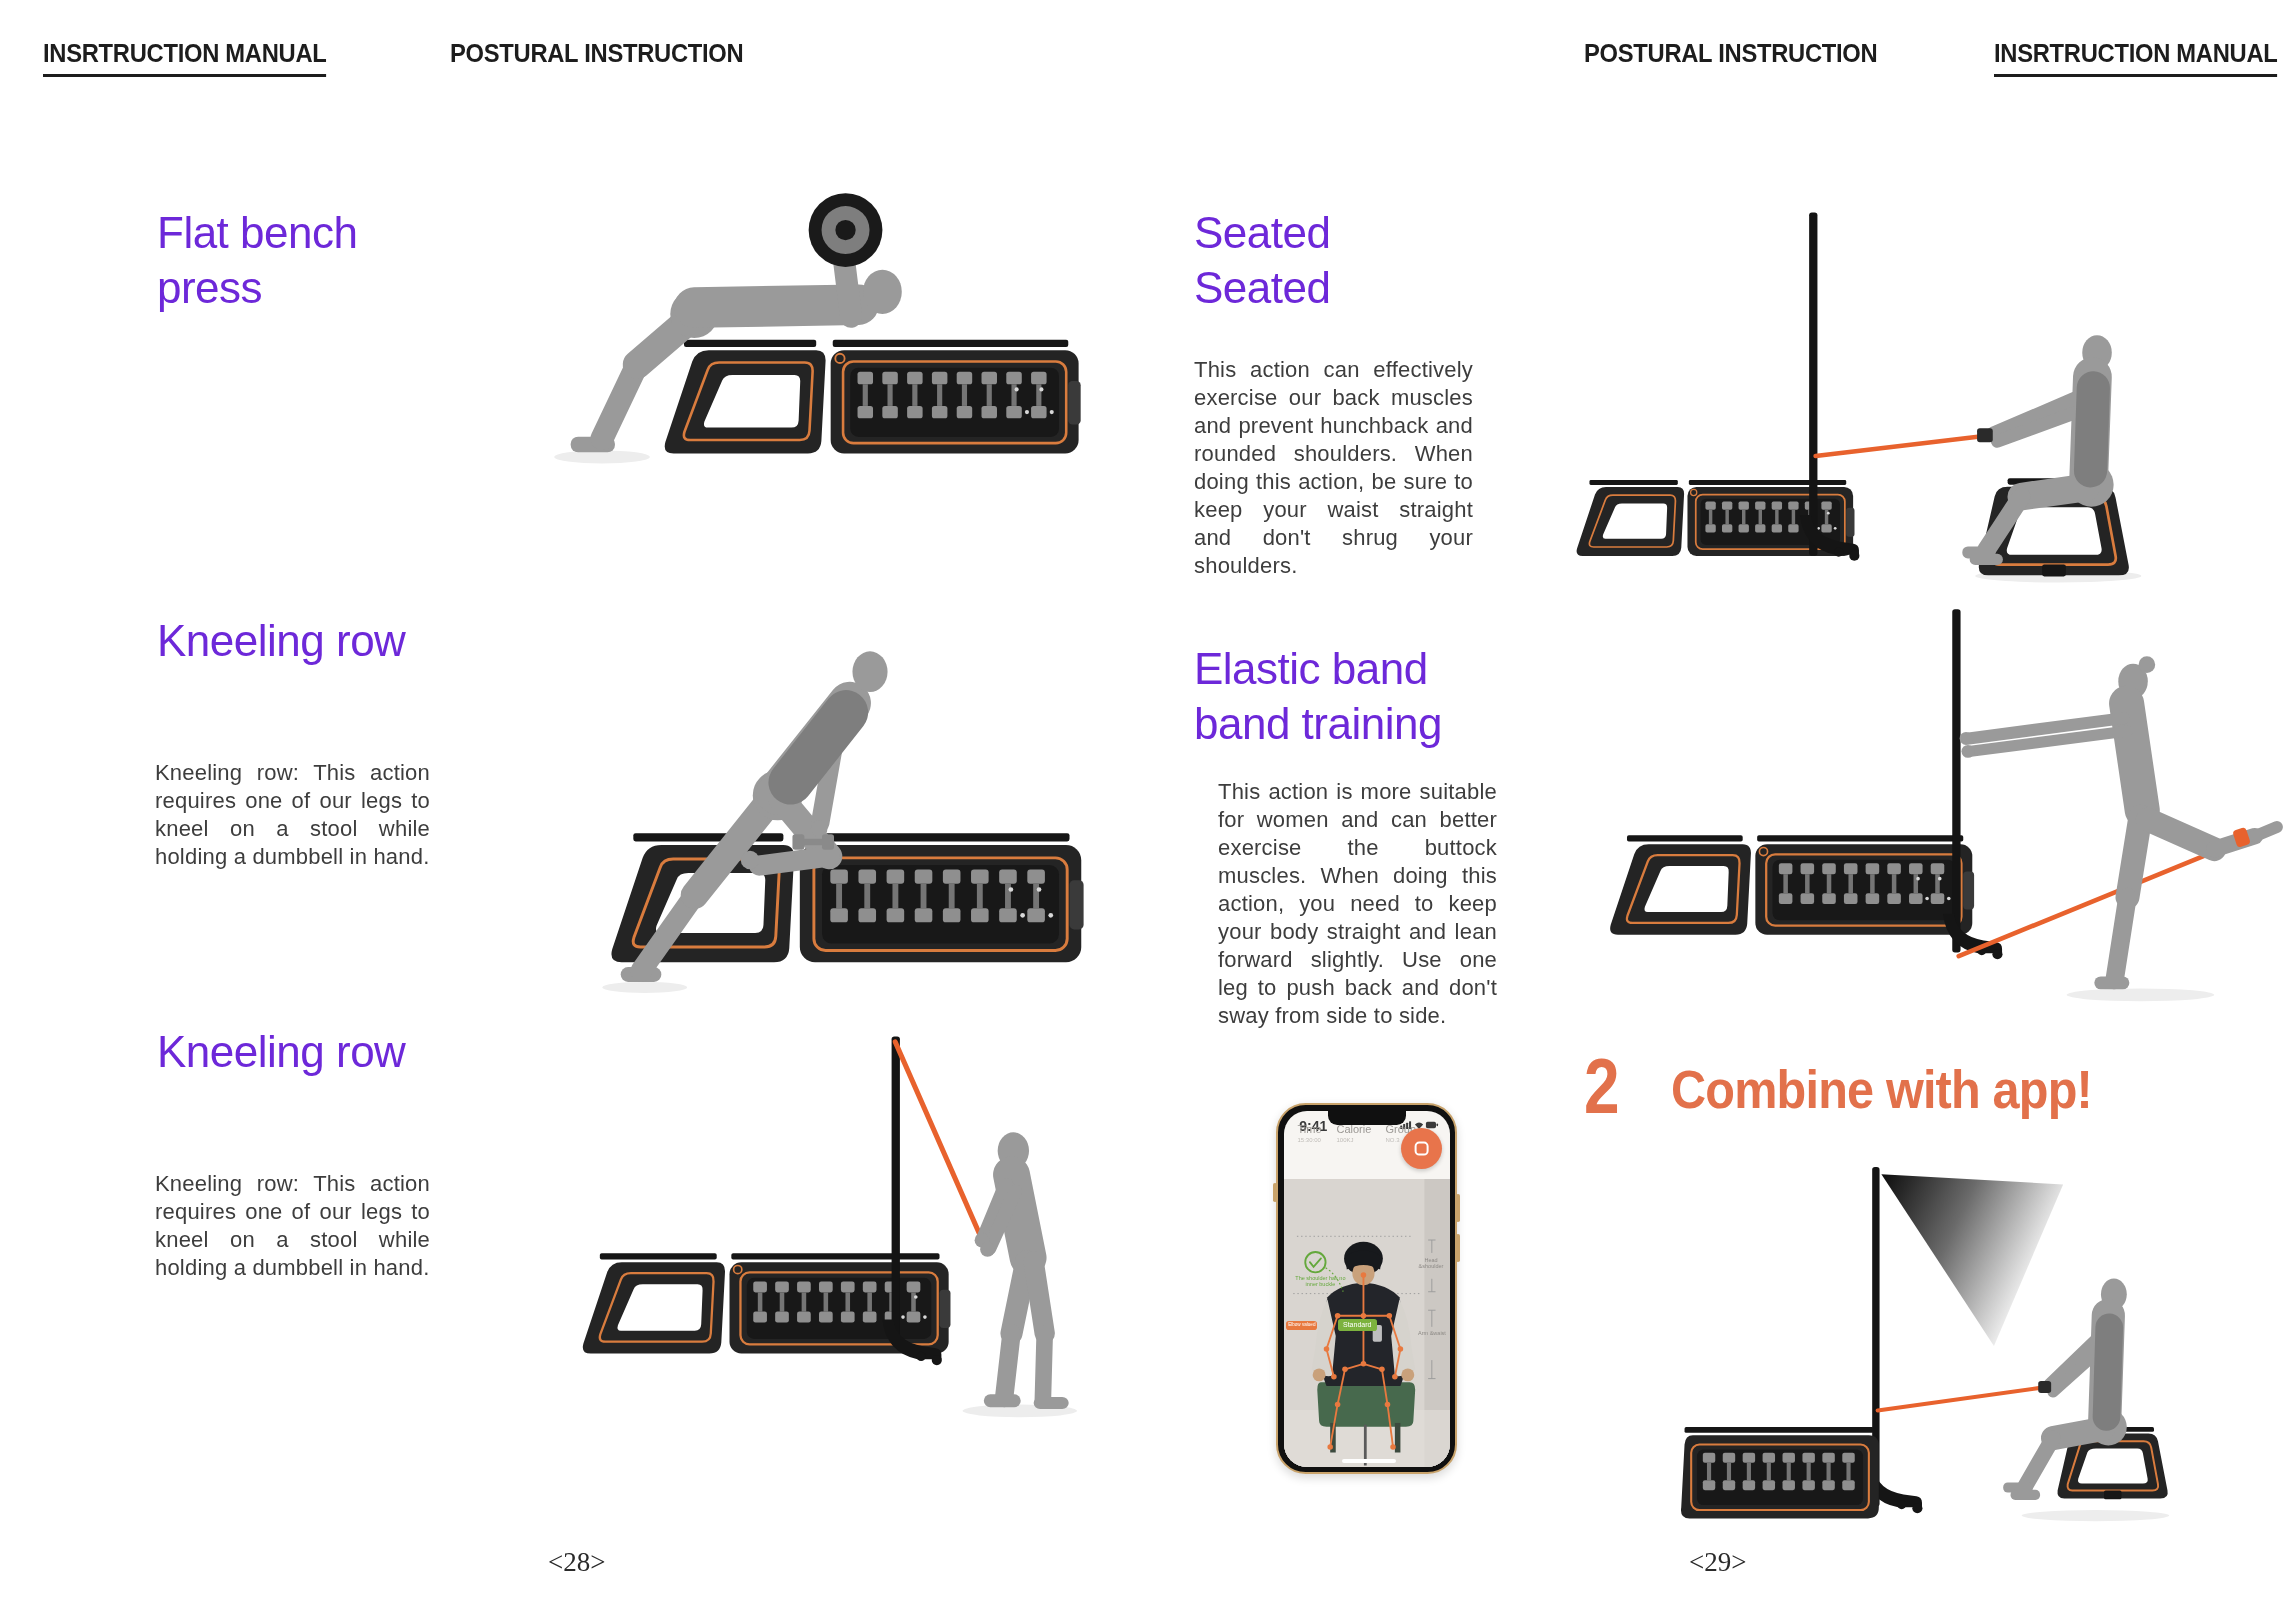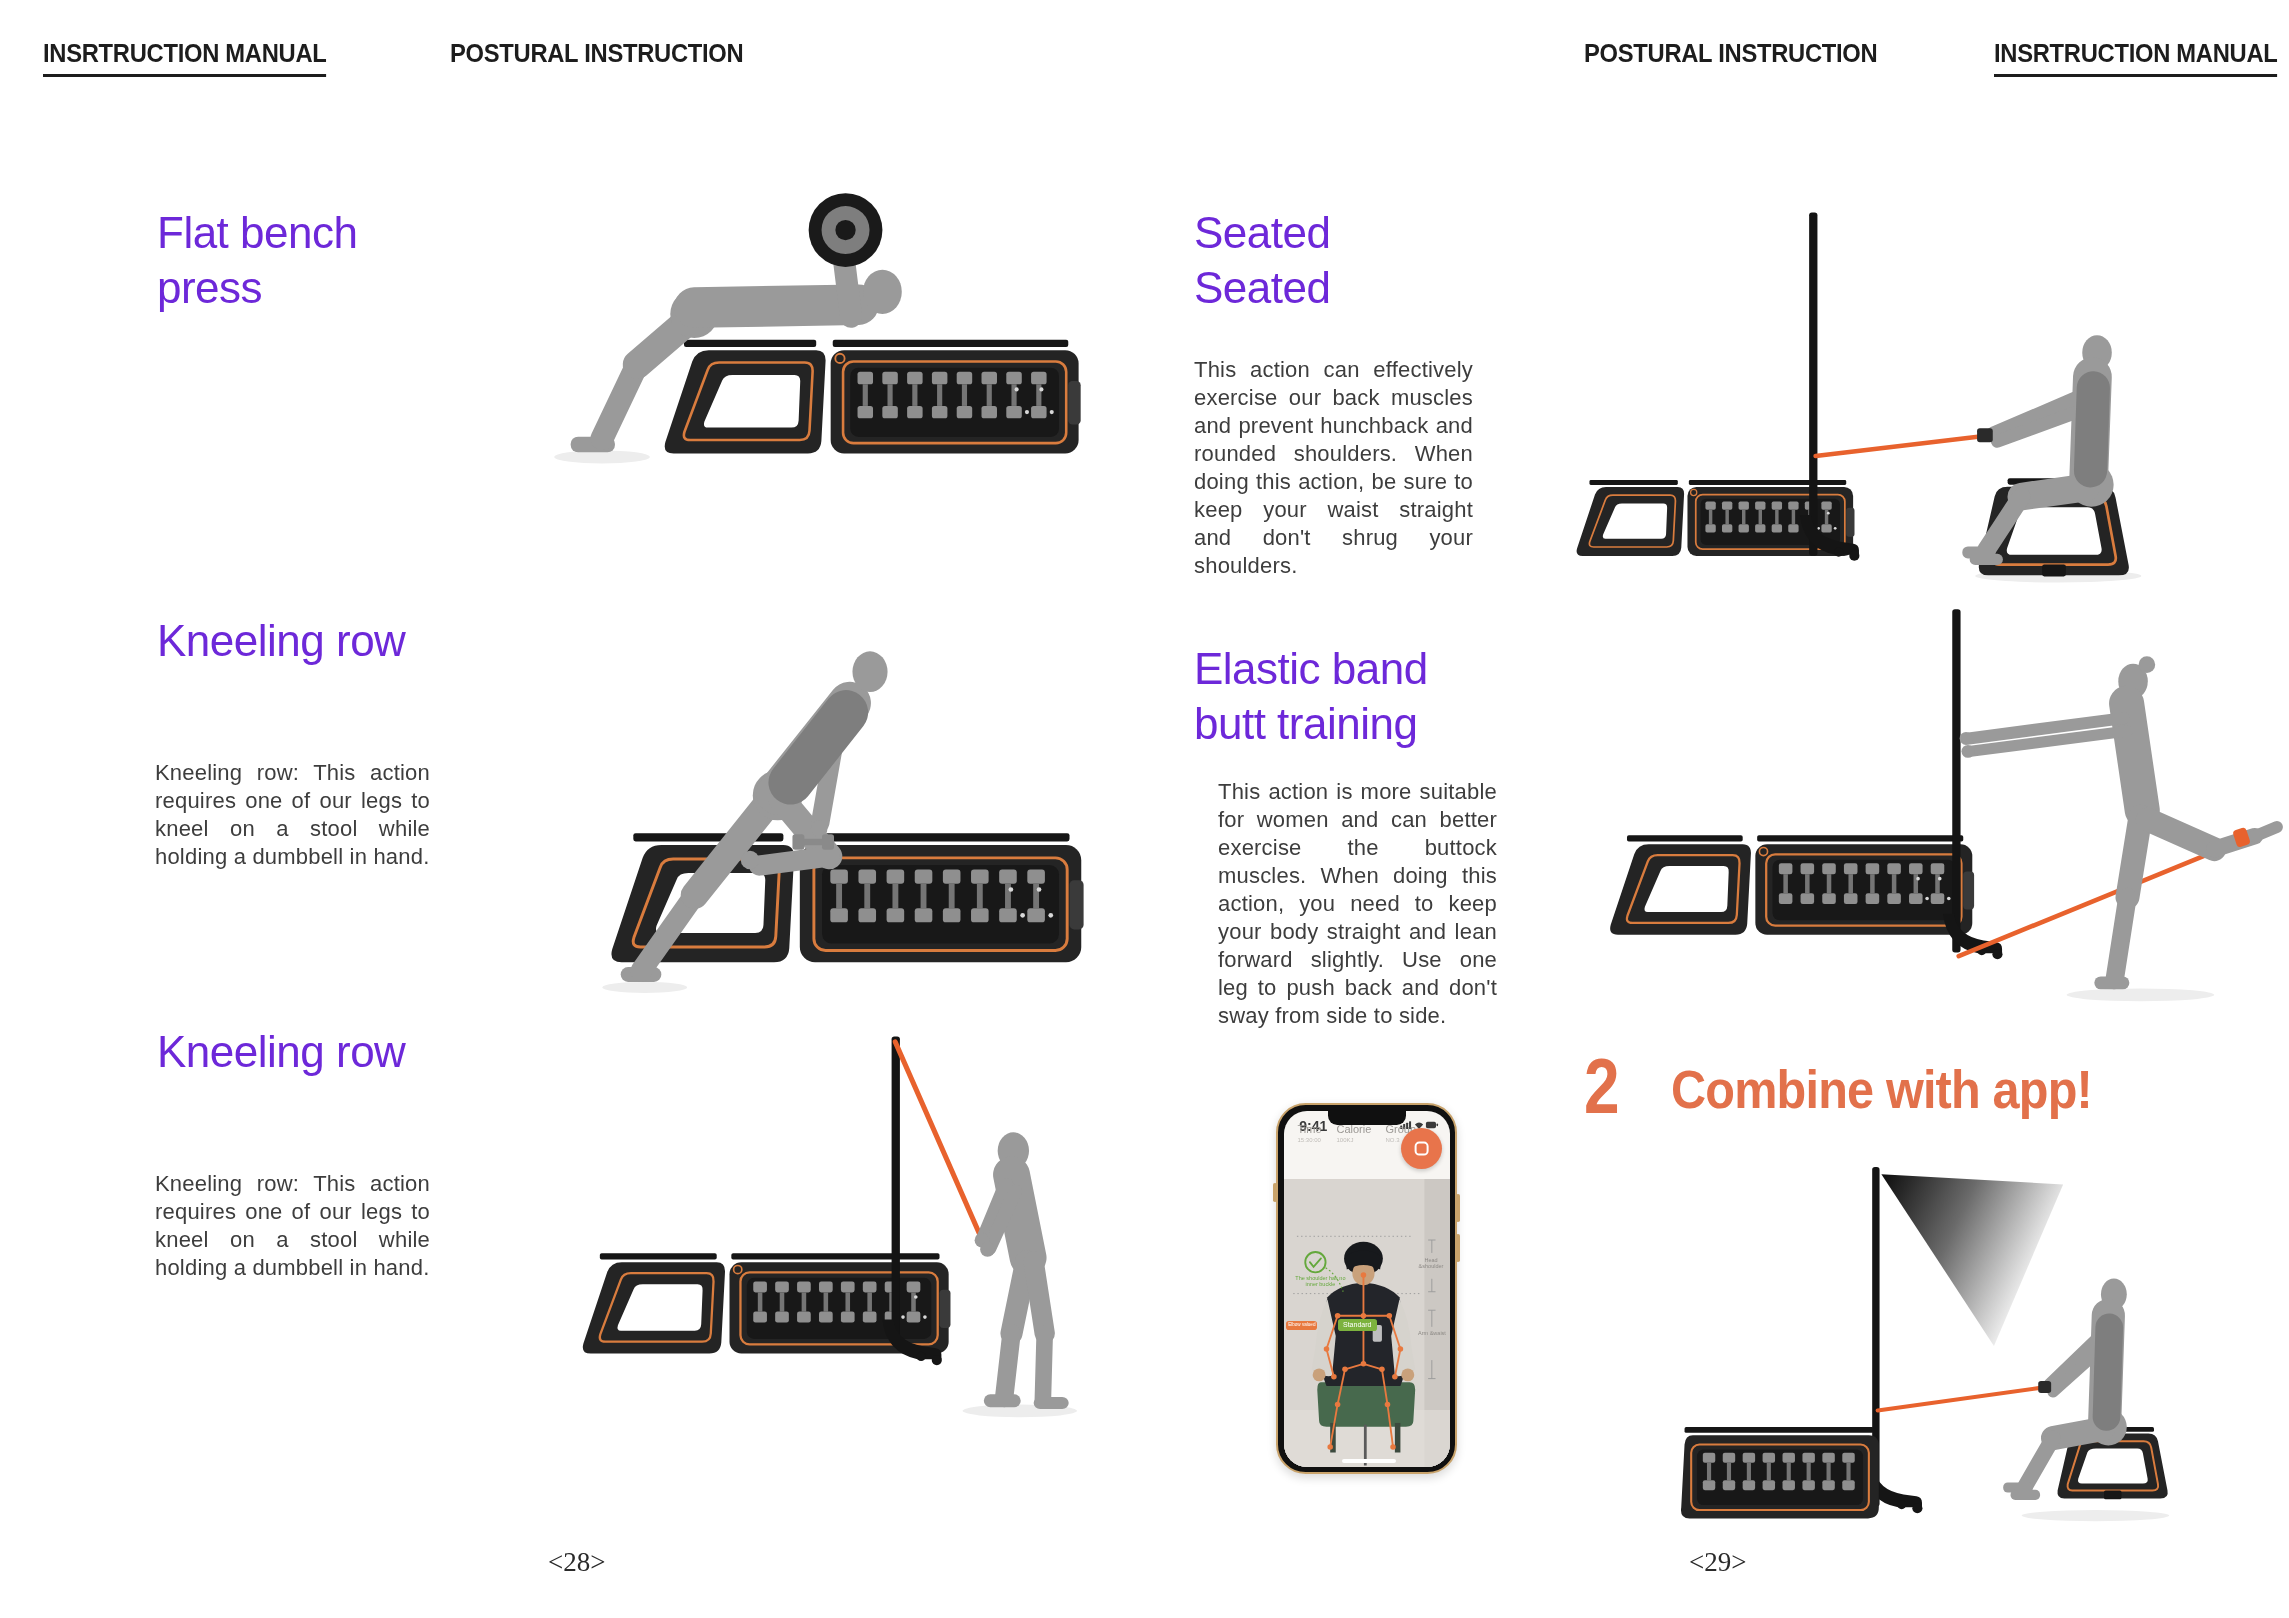--- a/index.html
+++ b/index.html
@@ -222,21 +222,21 @@
 </div>
 
 <div class="sec-title" style="left:1194px;top:205px;">
   <div>Seated</div>
   <div>Seated</div>
 </div>
 <div class="sec-body w-r" style="left:1194px;top:356px;">This action can effectively exercise our back muscles and prevent hunchback and rounded shoulders. When doing this action, be sure to keep your waist straight and don't shrug your shoulders.</div>
 
 <div class="sec-title" style="left:1194px;top:613px;margin-top:28px;">
   <div>Elastic band</div>
-  <div>butt training</div>
+  <div>band training</div>
 </div>
 <div class="sec-body w-r" style="left:1194px;top:778px;margin-left:24px;">This action is more suitable for women and can better exercise the buttock muscles. When doing this action, you need to keep your body straight and lean forward slightly. Use one leg to push back and don't sway from side to side.</div>
 
 <div class="combine-num">2</div>
 <div class="combine-title">Combine with app!</div>
 
 <div class="pagenum" style="left:1689px;">&lt;29&gt;</div>
 
 <svg class="illus" style="left:1560px;top:203px;" width="609" height="388" viewBox="0 0 660 420">
   <ellipse cx="540" cy="404" rx="90" ry="7" fill="#ededed"></ellipse>

